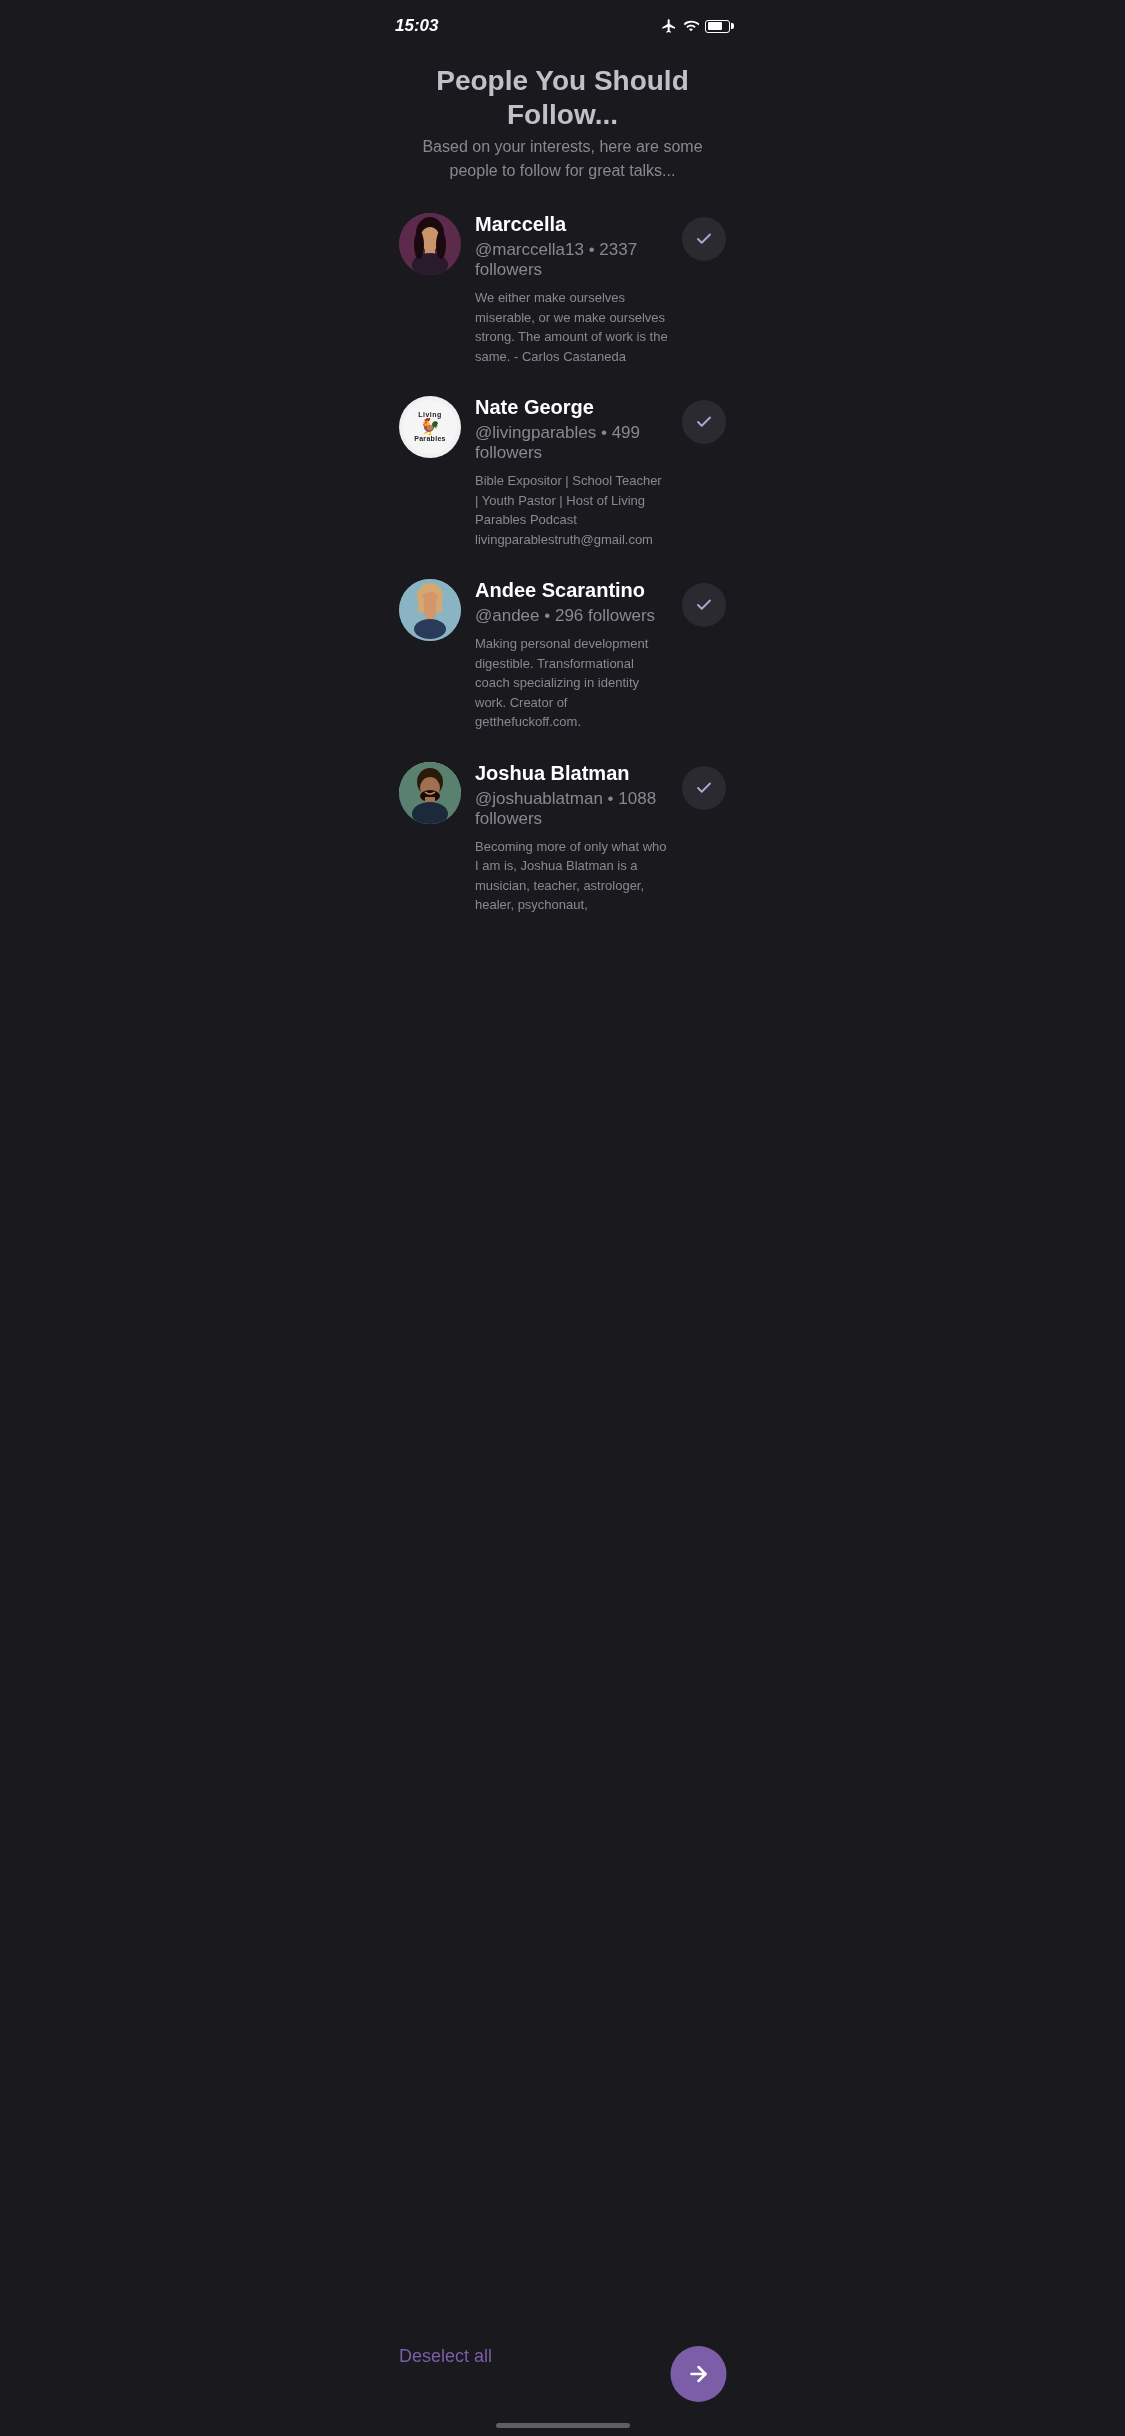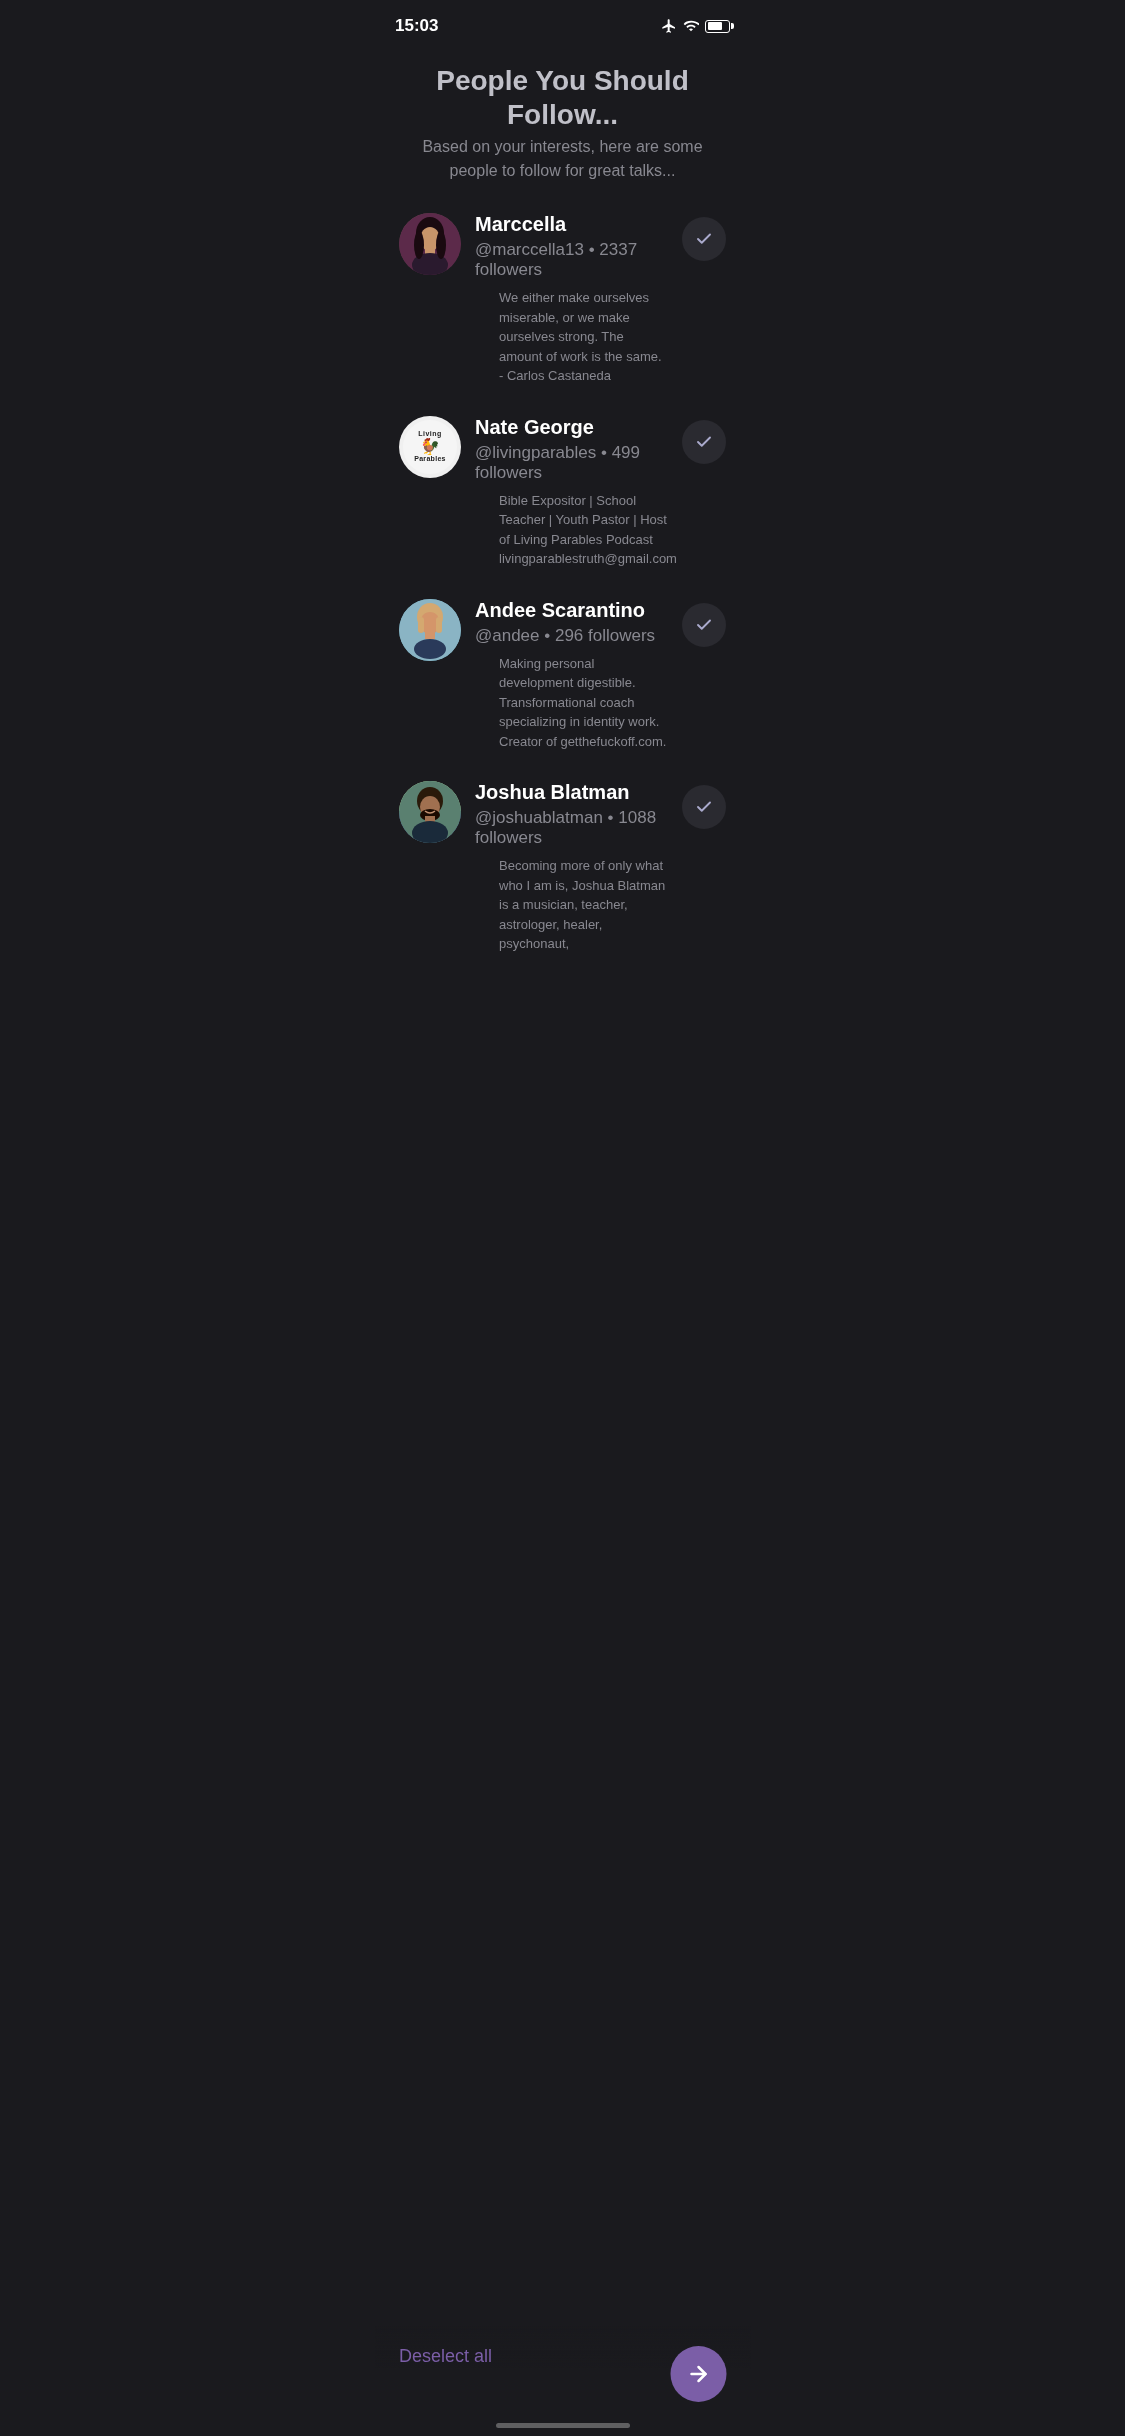--- a/index.html
+++ b/index.html
@@ -21,20 +21,21 @@
       justify-content: space-between;
       align-items: center;
       padding: 14px 20px 6px;
       height: 44px;
     }
 
     .status-time {
       font-size: 17px;
       font-weight: 600;
       color: #ffffff;
+      font-style: italic;
     }
 
     .status-icons {
       display: flex;
       align-items: center;
       gap: 6px;
     }
 
     .battery-container {
       display: flex;
@@ -152,21 +153,20 @@
     .person-handle {
       font-size: 17px;
       color: #888890;
       margin-bottom: 8px;
     }
 
     .person-bio {
       font-size: 13px;
       color: #888890;
       line-height: 1.5;
-      margin-left: 24px;
     }
 
     .follow-btn {
       width: 44px;
       height: 44px;
       border-radius: 50%;
       background: #2a2a30;
       border: none;
       display: flex;
       align-items: center;

